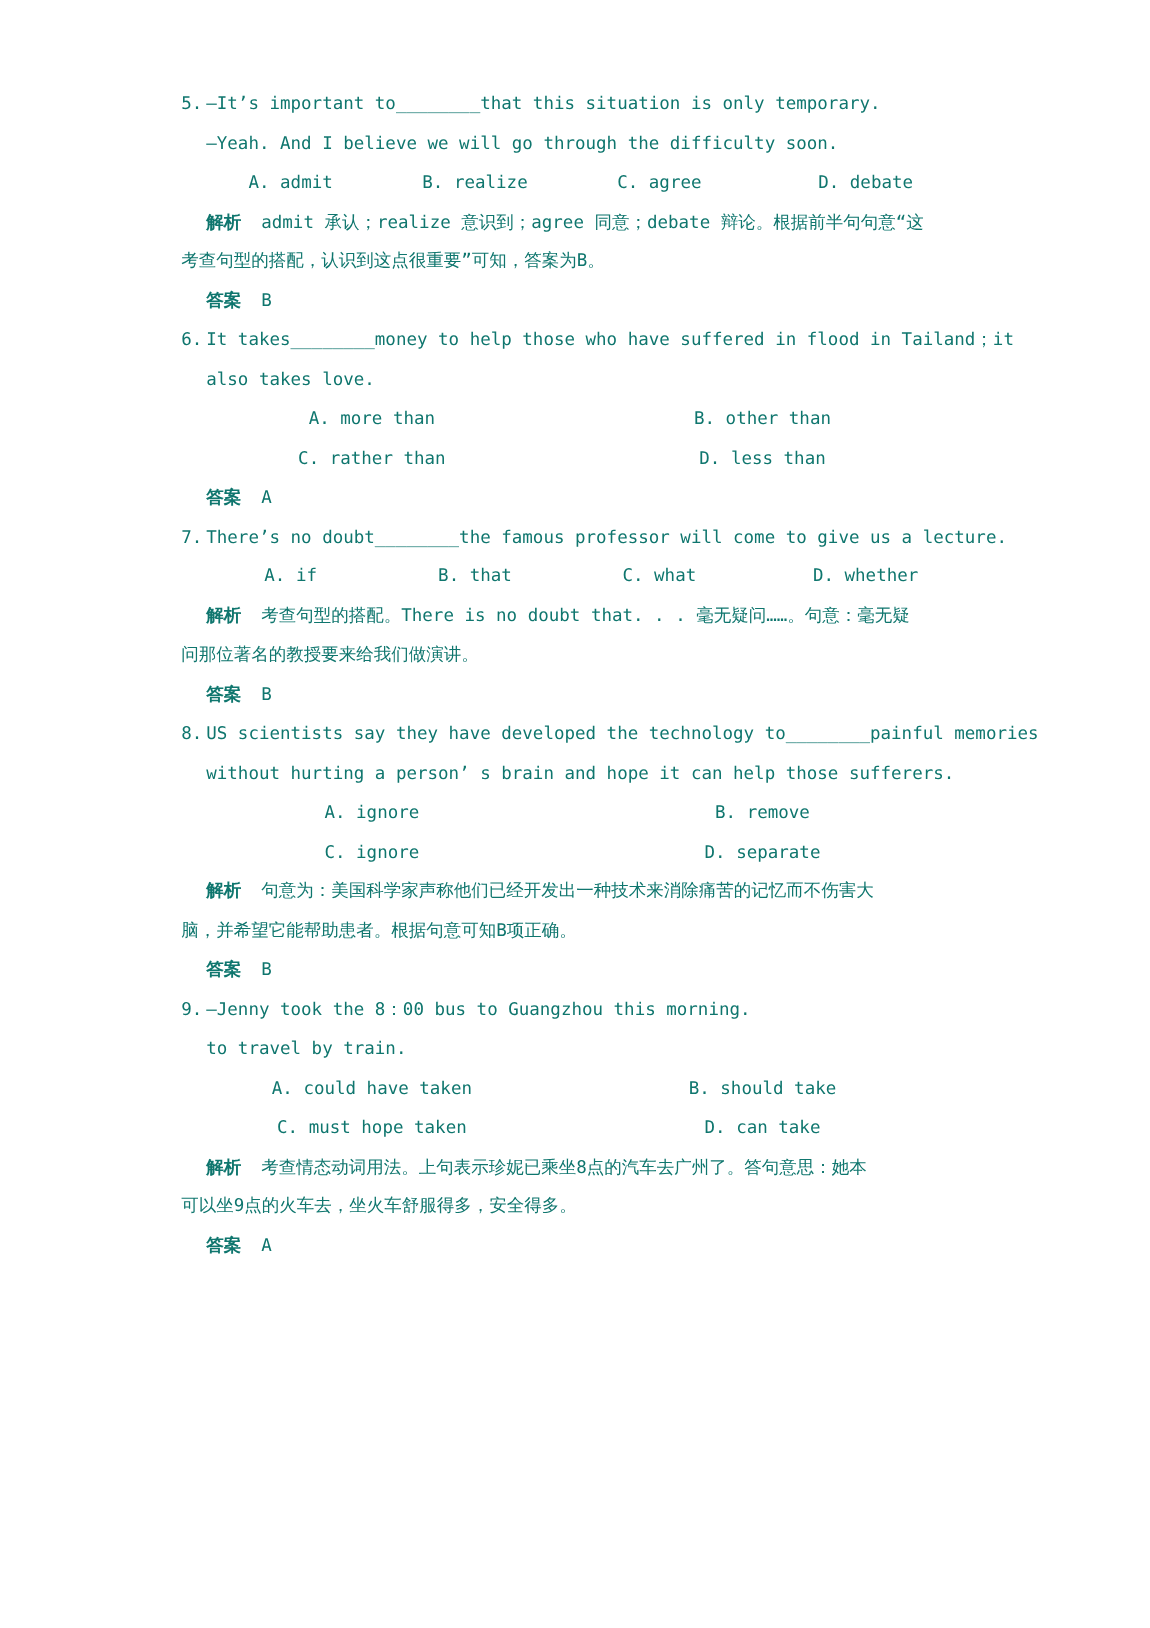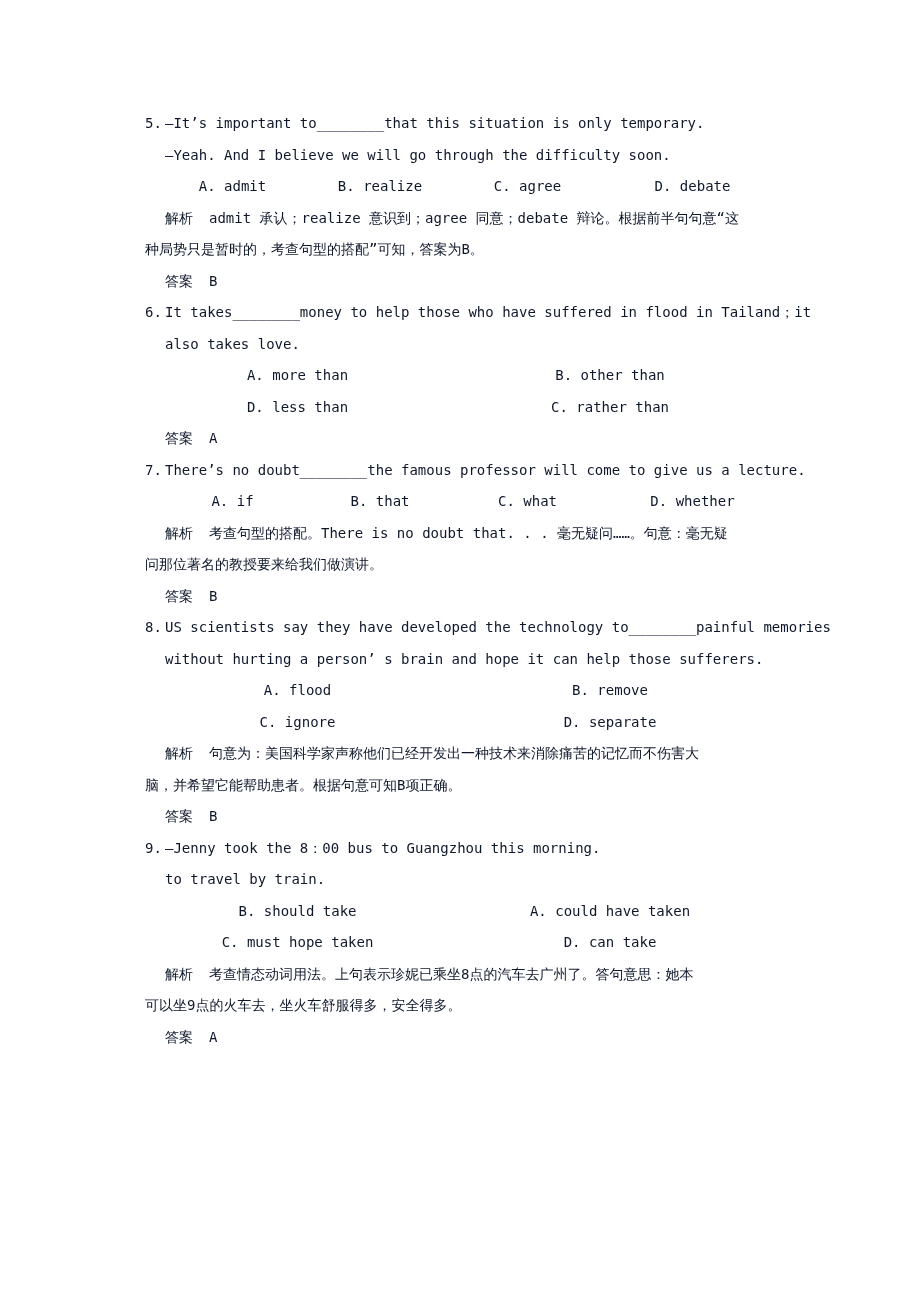--- a/index.html
+++ b/index.html
@@ -6,37 +6,37 @@
     margin: 0;
     padding: 0;
     background: #ffffff;
   }
   .page {
     position: relative;
     width: 920px;
     min-height: 1302px;
     box-sizing: border-box;
     background: #ffffff;
-    color: #0f172a;
-    padding: 108px 130px 40px 145px;
+    color: #0f766e;
+    padding: 68px 130px 40px 145px;
     font-family: "DejaVu Sans Mono", "Liberation Mono", monospace;
     font-size: 14px;
     line-height: 31.5px;
   }
   .question { width: 645px; }
   .question div { white-space: nowrap; }
   .stem-line   { padding-left: 20px; }
   .stem-first  { padding-left: 0; }
   .qnum        { display: inline-block; min-width: 20px; }
   .opt-row     { padding-left: 20px; display: grid; text-align: center; }
   .cols-4      { grid-template-columns: 135px 160px 135px 1fr; }
   .cols-2      { grid-template-columns: 265px 1fr; }
   .analysis-first { padding-left: 20px; }
   .analysis-wrap  { padding-left: 0; }
-  .label       { font-weight: normal; margin-right: 16px; }
+  .label       { font-weight: bold; margin-right: 16px; }
   .answer-line { padding-left: 20px; }
 </style>
 </head>
 <body>
 
 <div class="page">
   <div id="questions">
   <div class="question">
     <div class="stems">
           <div class="stem-line stem-first"><span class="qnum">5.</span><span>—It’s important to________that this situation is only temporary.</span></div>
@@ -45,40 +45,40 @@
     <div class="options">
           <div class="opt-row cols-4">
             <span class="opt">A. admit</span>
             <span class="opt">B. realize</span>
             <span class="opt">C. agree</span>
             <span class="opt">D. debate</span>
           </div>
         </div>
     <div class="analysis">
           <div class="analysis-first"><span class="label">解析</span><span>admit 承认；realize 意识到；agree 同意；debate 辩论。根据前半句句意“这</span></div>
-          <div class="analysis-wrap">种局势只是暂时的，考查句型的搭配”可知，答案为B。</div>
+          <div class="analysis-wrap">考查句型的搭配，认识到这点很重要”可知，答案为B。</div>
         </div>
     <div class="answer-line">
       <span class="label">答案</span><span class="answer-value">B</span>
     </div>
   </div>
 
   <div class="question">
     <div class="stems">
           <div class="stem-line stem-first"><span class="qnum">6.</span><span>It takes________money to help those who have suffered in flood in Tailand；it</span></div>
           <div class="stem-line">also takes love.</div>
         </div>
     <div class="options">
           <div class="opt-row cols-2">
             <span class="opt">A. more than</span>
             <span class="opt">B. other than</span>
           </div>
           <div class="opt-row cols-2">
+            <span class="opt">C. rather than</span>
             <span class="opt">D. less than</span>
-            <span class="opt">C. rather than</span>
           </div>
         </div>
     <div class="answer-line">
       <span class="label">答案</span><span class="answer-value">A</span>
     </div>
   </div>
 
   <div class="question">
     <div class="stems">
           <div class="stem-line stem-first"><span class="qnum">7.</span><span>There’s no doubt________the famous professor will come to give us a lecture.</span></div>
@@ -100,21 +100,21 @@
     </div>
   </div>
 
   <div class="question">
     <div class="stems">
           <div class="stem-line stem-first"><span class="qnum">8.</span><span>US scientists say they have developed the technology to________painful memories</span></div>
           <div class="stem-line">without hurting a person’ s brain and hope it can help those sufferers.</div>
         </div>
     <div class="options">
           <div class="opt-row cols-2">
-            <span class="opt">A. flood</span>
+            <span class="opt">A. ignore</span>
             <span class="opt">B. remove</span>
           </div>
           <div class="opt-row cols-2">
             <span class="opt">C. ignore</span>
             <span class="opt">D. separate</span>
           </div>
         </div>
     <div class="analysis">
           <div class="analysis-first"><span class="label">解析</span><span>句意为：美国科学家声称他们已经开发出一种技术来消除痛苦的记忆而不伤害大</span></div>
           <div class="analysis-wrap">脑，并希望它能帮助患者。根据句意可知B项正确。</div>
@@ -124,22 +124,22 @@
     </div>
   </div>
 
   <div class="question">
     <div class="stems">
           <div class="stem-line stem-first"><span class="qnum">9.</span><span>—Jenny took the 8：00 bus to Guangzhou this morning.</span></div>
           <div class="stem-line">to travel by train.</div>
         </div>
     <div class="options">
           <div class="opt-row cols-2">
+            <span class="opt">A. could have taken</span>
             <span class="opt">B. should take</span>
-            <span class="opt">A. could have taken</span>
           </div>
           <div class="opt-row cols-2">
             <span class="opt">C. must hope taken</span>
             <span class="opt">D. can take</span>
           </div>
         </div>
     <div class="analysis">
           <div class="analysis-first"><span class="label">解析</span><span>考查情态动词用法。上句表示珍妮已乘坐8点的汽车去广州了。答句意思：她本</span></div>
           <div class="analysis-wrap">可以坐9点的火车去，坐火车舒服得多，安全得多。</div>
         </div>

